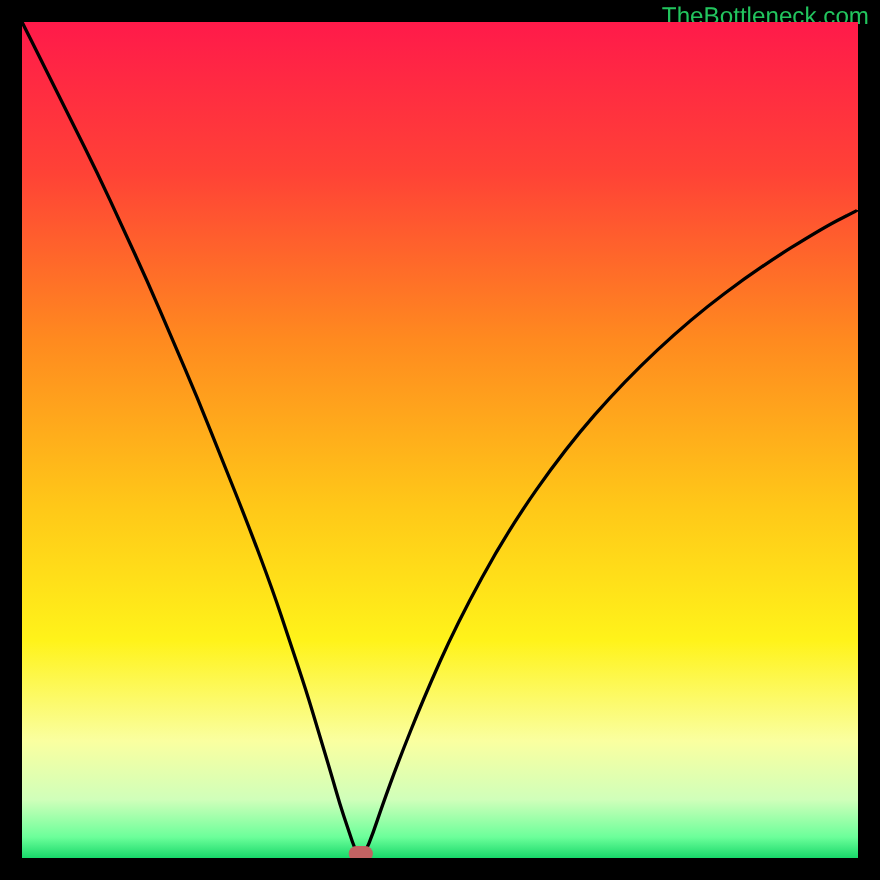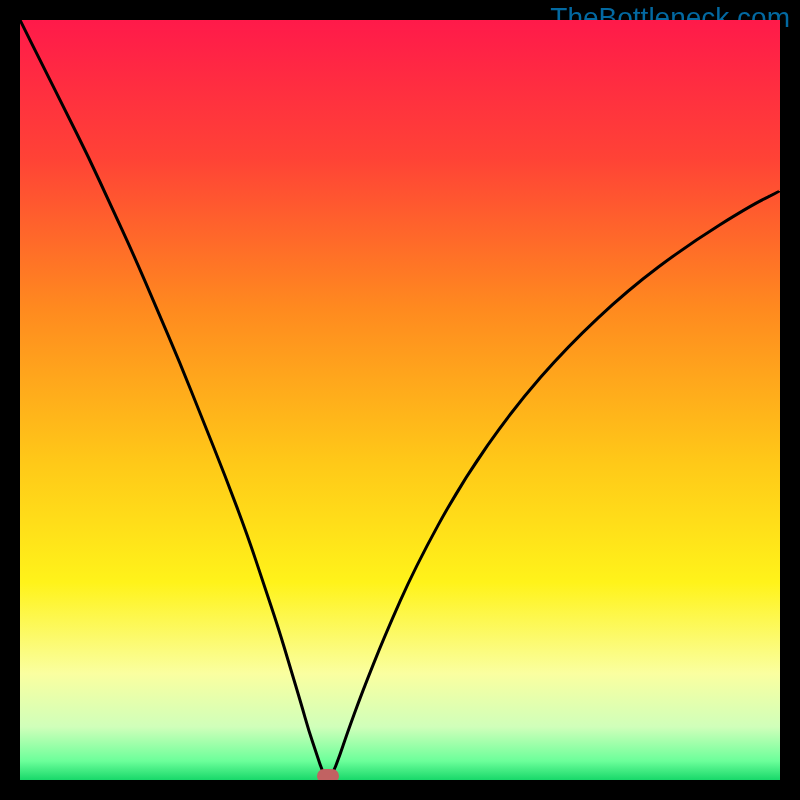--- a/index.html
+++ b/index.html
@@ -41,22 +41,22 @@
     height: 14px;
     background: #c16262;
     border-radius: 7px;
     transform: translate(-50%, -50%);
   }
   .watermark {
     position: absolute;
     top: 2px;
     right: 10px;
     font-family: Arial, Helvetica, sans-serif;
-    font-size: 28px;
-    color: #0369a1;
+    font-size: 22px;
+    color: #22c55e;
     letter-spacing: 0px;
   }
 </style>
 </head>
 <body>
 
 <div class="chart-container">
   <div class="watermark">TheBottleneck.com</div>
   <div class="plot-area">
     <svg class="gradient-bg" viewBox="0 0 760 760" preserveAspectRatio="none">

